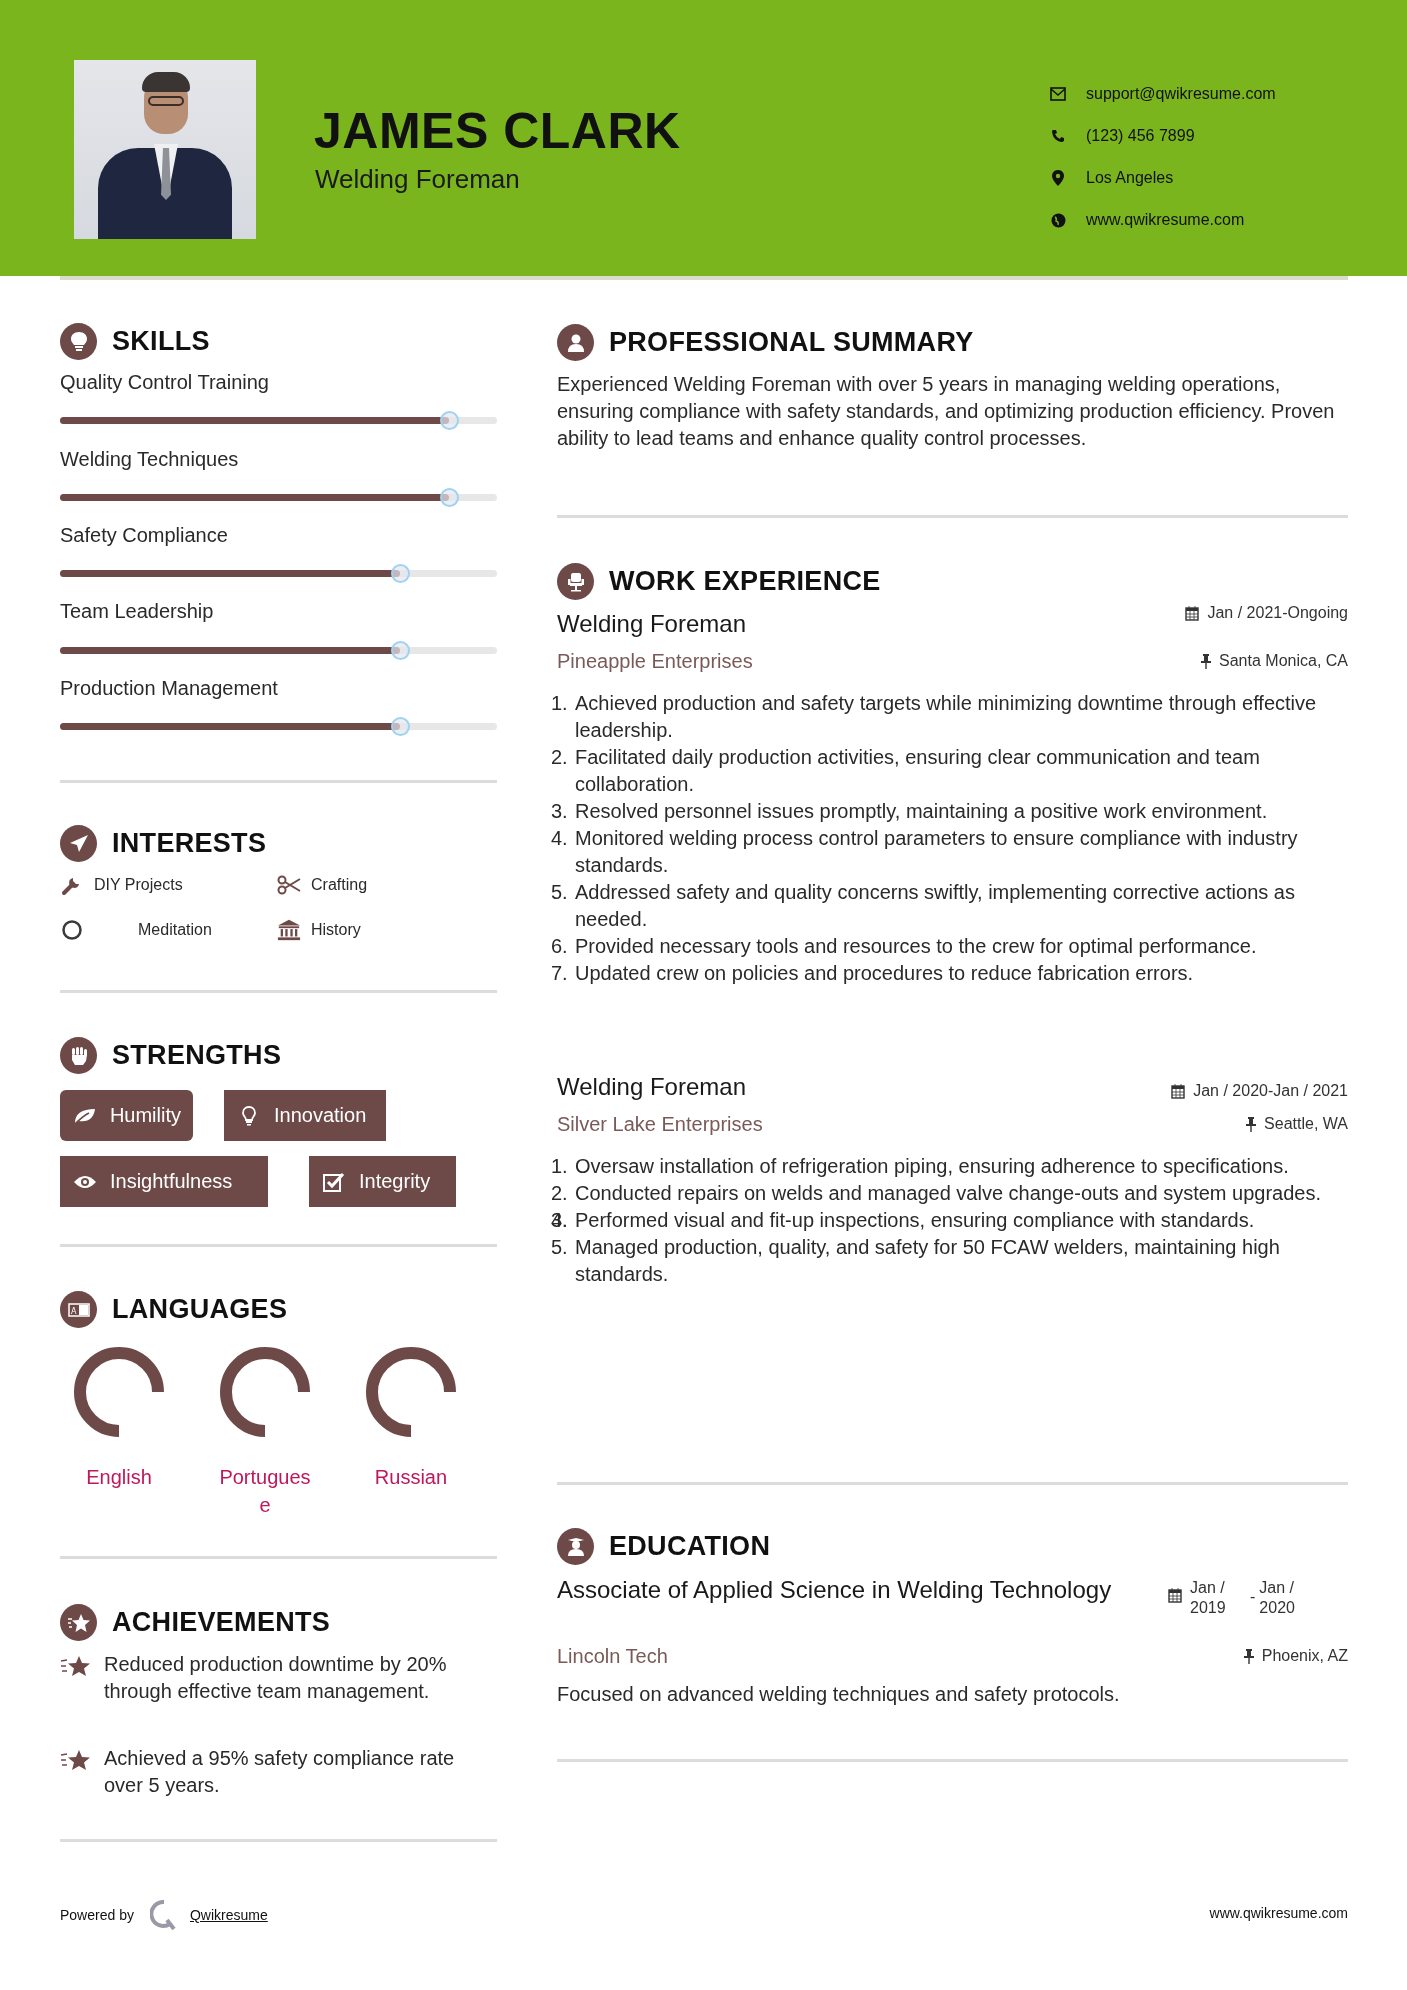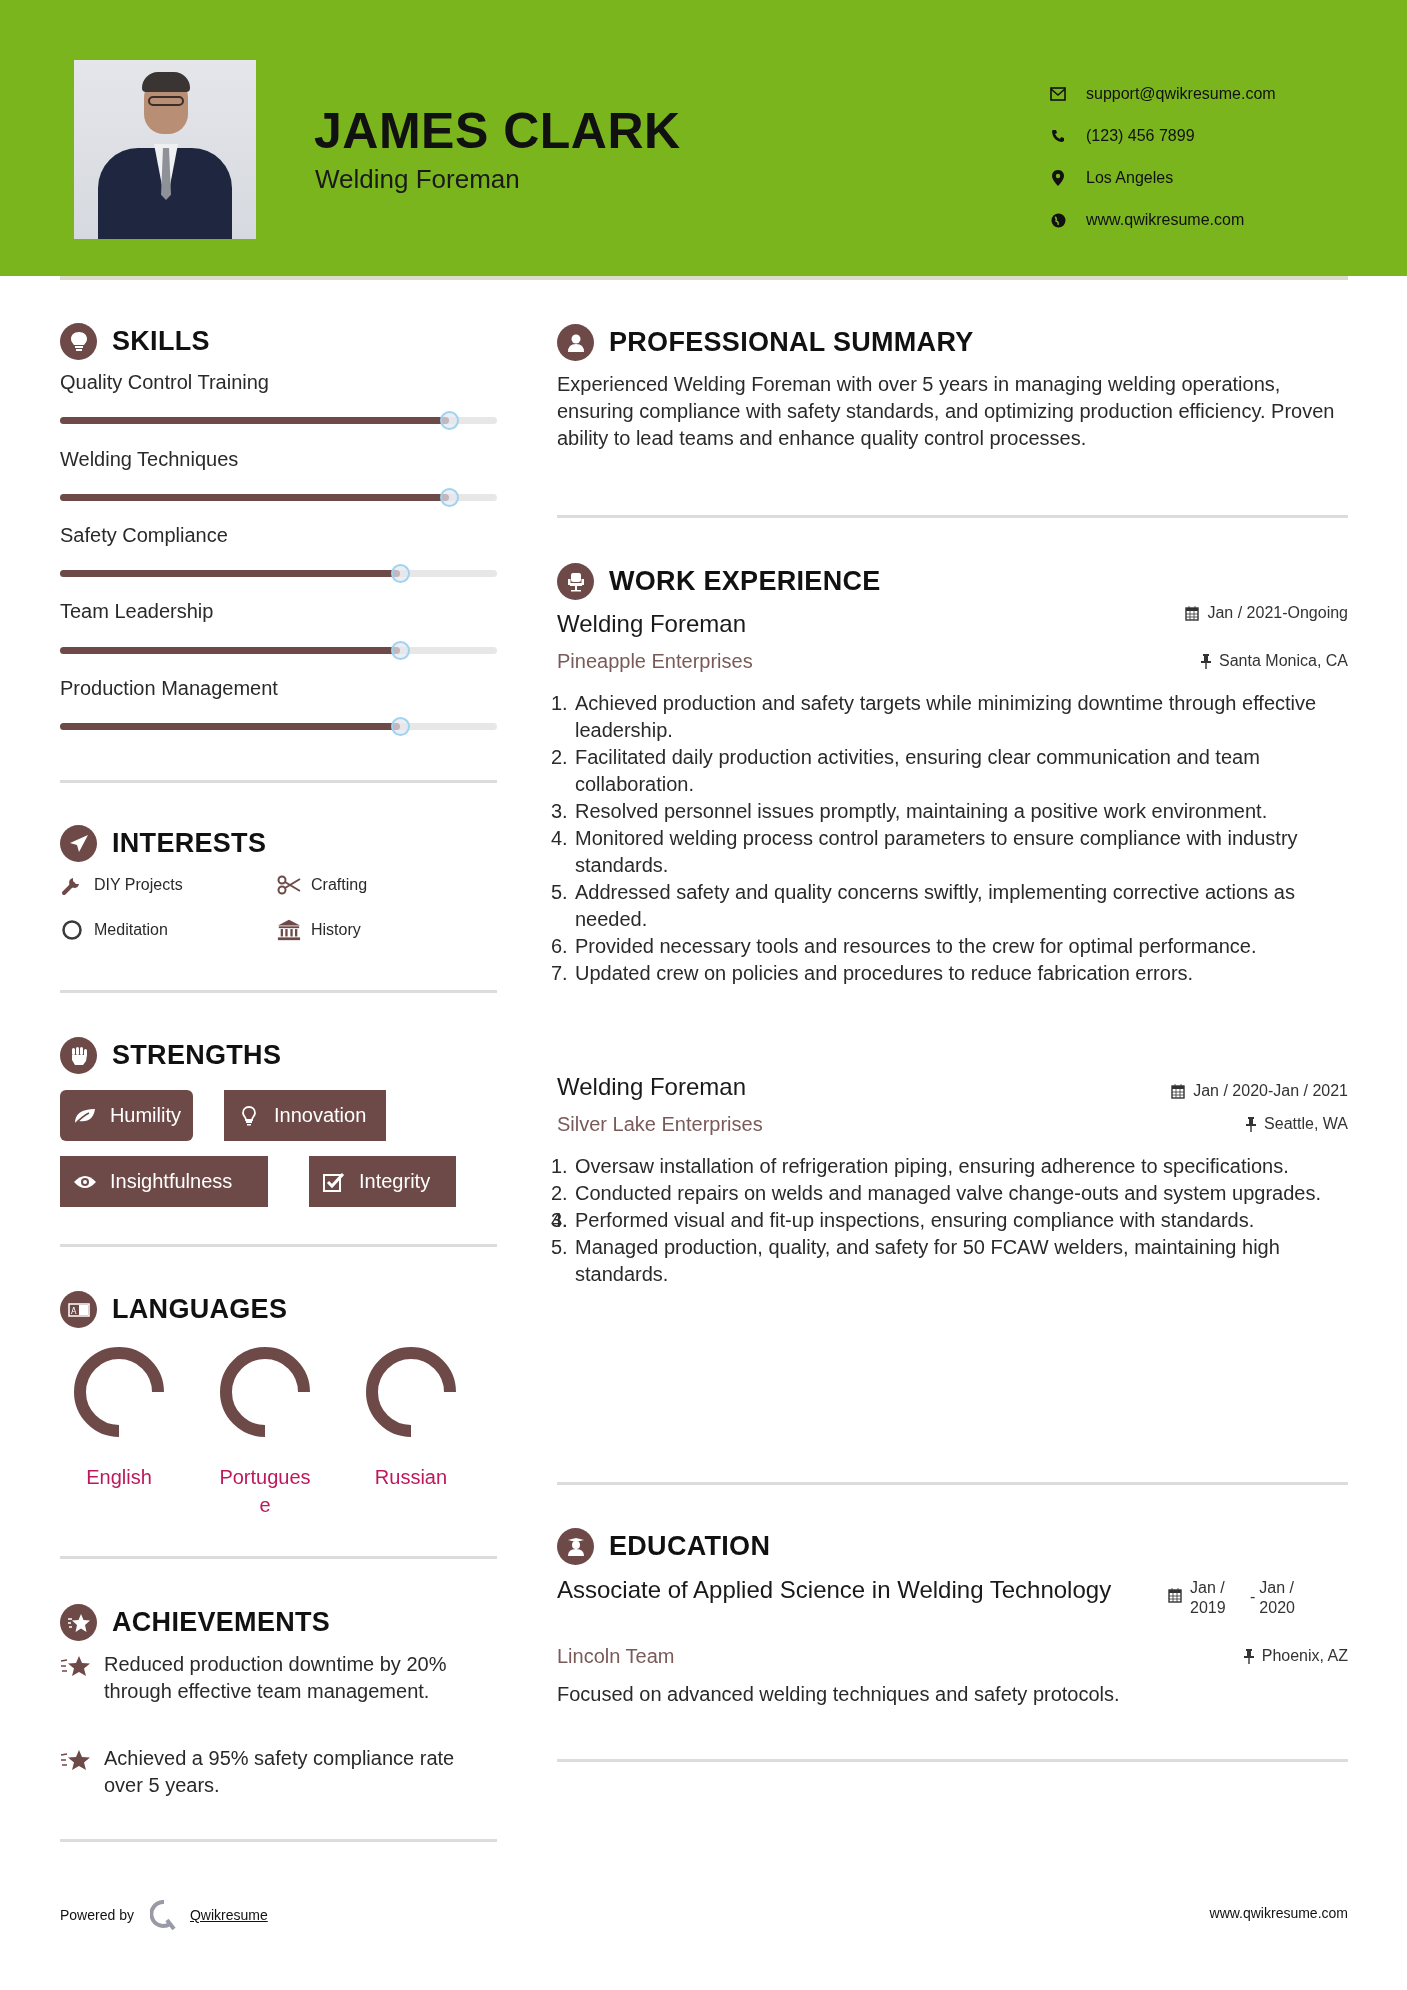--- a/index.html
+++ b/index.html
@@ -178,21 +178,21 @@
 <div class="interest" style="left:277px; top:874px;">
   <span class="ic">
       <svg width="24" height="20" viewBox="0 0 24 20">
         <circle cx="5" cy="5" r="3.5" fill="none" stroke="#6d4a48" stroke-width="2"></circle>
         <circle cx="5" cy="15" r="3.5" fill="none" stroke="#6d4a48" stroke-width="2"></circle>
         <path d="M8 7 L23 16 M8 13 L23 4" stroke="#6d4a48" stroke-width="2"></path>
       </svg>
     </span>
   <span>Crafting</span>
 </div>
-<div class="interest" style="left:60px; top:919px;">
+<div class="interest" style="left:60px; top:919px;gap:44px;">
   <span class="ic">
       <svg width="22" height="22" viewBox="0 0 22 22">
         <circle cx="11" cy="11" r="8.5" fill="none" stroke="#3a3a3a" stroke-width="2.5"></circle>
       </svg>
     </span>
   <span>Meditation</span>
 </div>
 <div class="interest" style="left:277px; top:919px;">
   <span class="ic">
       <svg width="26" height="22" viewBox="0 0 26 22">
@@ -426,21 +426,21 @@
 <div style="position:absolute; left:1168px; top:1578px; display:flex; align-items:flex-start; font-size:16px; color:#333; line-height:20px;">
   <span style="margin-top:10px; margin-right:8px;"><svg width="14" height="15" viewBox="0 0 14 15">
         <rect x="1" y="2" width="12" height="12" fill="none" stroke="#333" stroke-width="1.4"></rect>
         <rect x="1" y="2" width="12" height="3" fill="#333"></rect>
         <path d="M4 0 L4 3 M10 0 L10 3 M1 8 L13 8 M1 11 L13 11 M5 5 L5 14 M9 5 L9 14" stroke="#333" stroke-width="0.8"></path>
       </svg></span>
   <span style="width:48px;">Jan / 2019</span>
   <span style="margin:9px 4px 0 12px;">-</span>
   <span style="width:44px;">Jan / 2020</span>
 </div>
-<div class="job-company" style="left:557px; top:1645px;">Lincoln Team</div>
+<div class="job-company" style="left:557px; top:1645px;">Lincoln Tech</div>
 <div class="job-meta" style="top:1647px;">
   <span class="ic">
       <svg width="10" height="15" viewBox="0 0 10 15">
         <rect x="2" y="0" width="6" height="2" fill="#333"></rect>
         <rect x="3" y="2" width="4" height="5" fill="#333"></rect>
         <rect x="0" y="7" width="10" height="2" fill="#333"></rect>
         <rect x="4.3" y="9" width="1.4" height="6" fill="#333"></rect>
       </svg>
     </span>
   <span>Phoenix, AZ</span>

